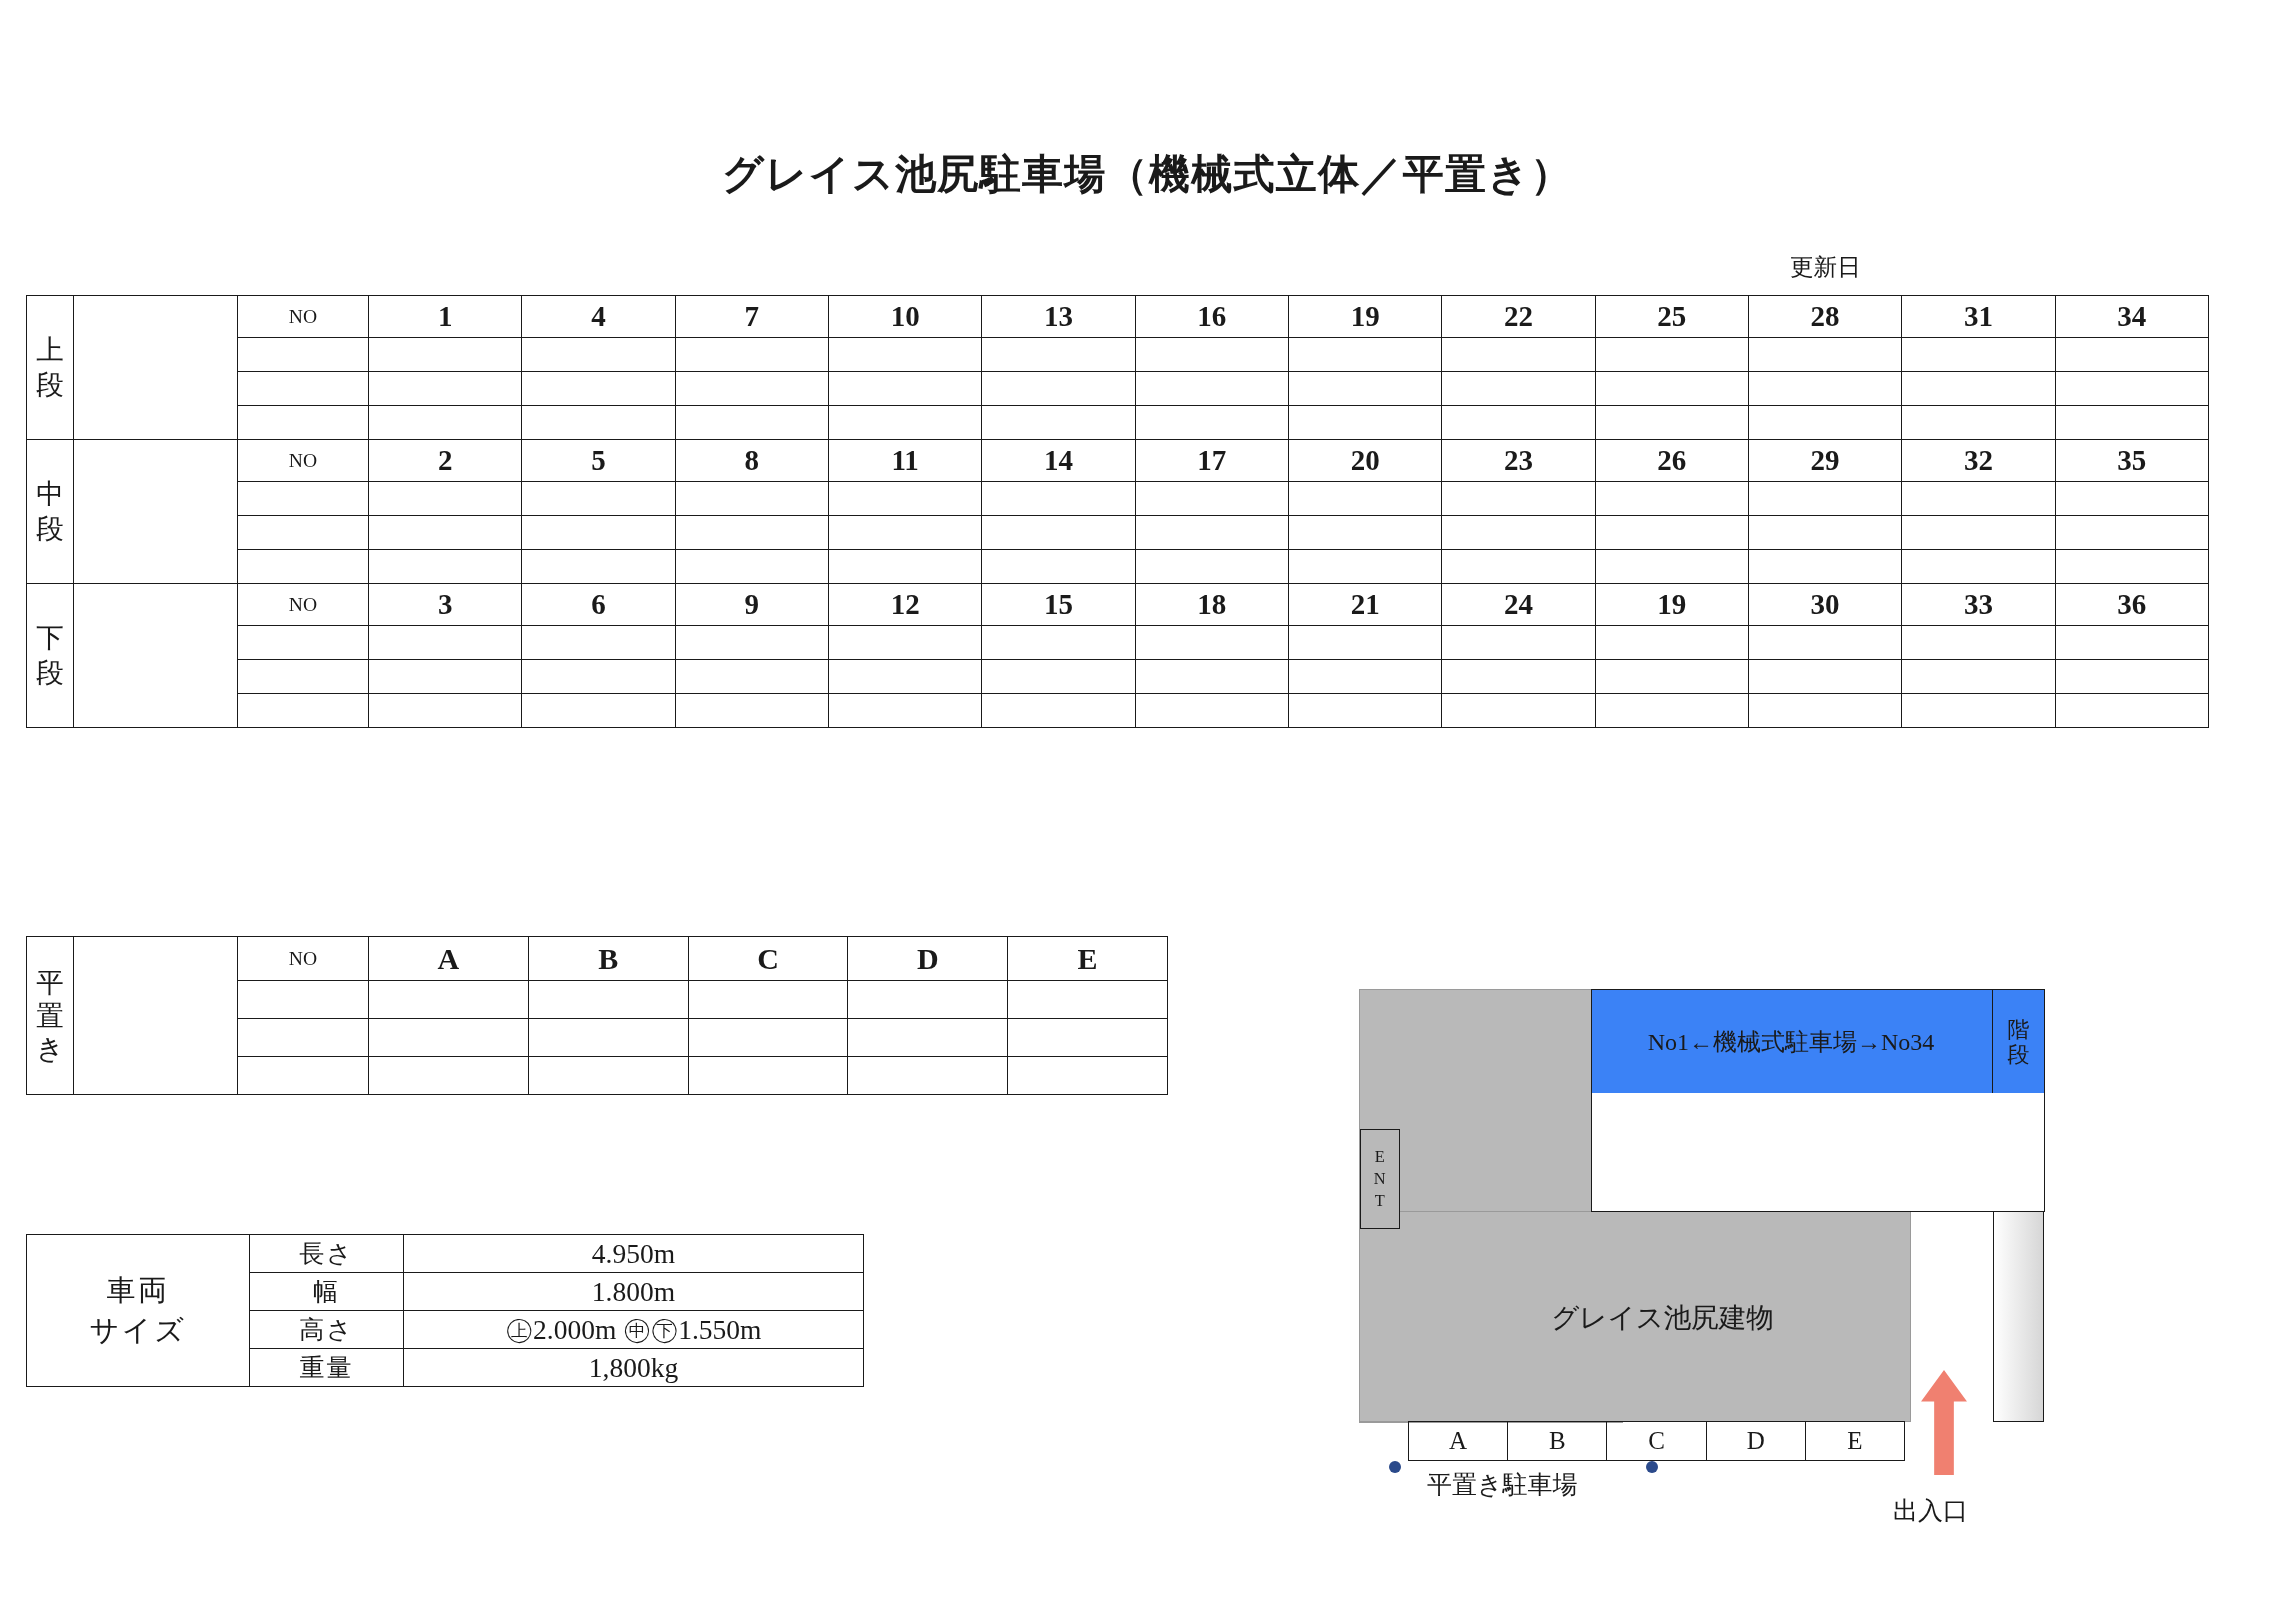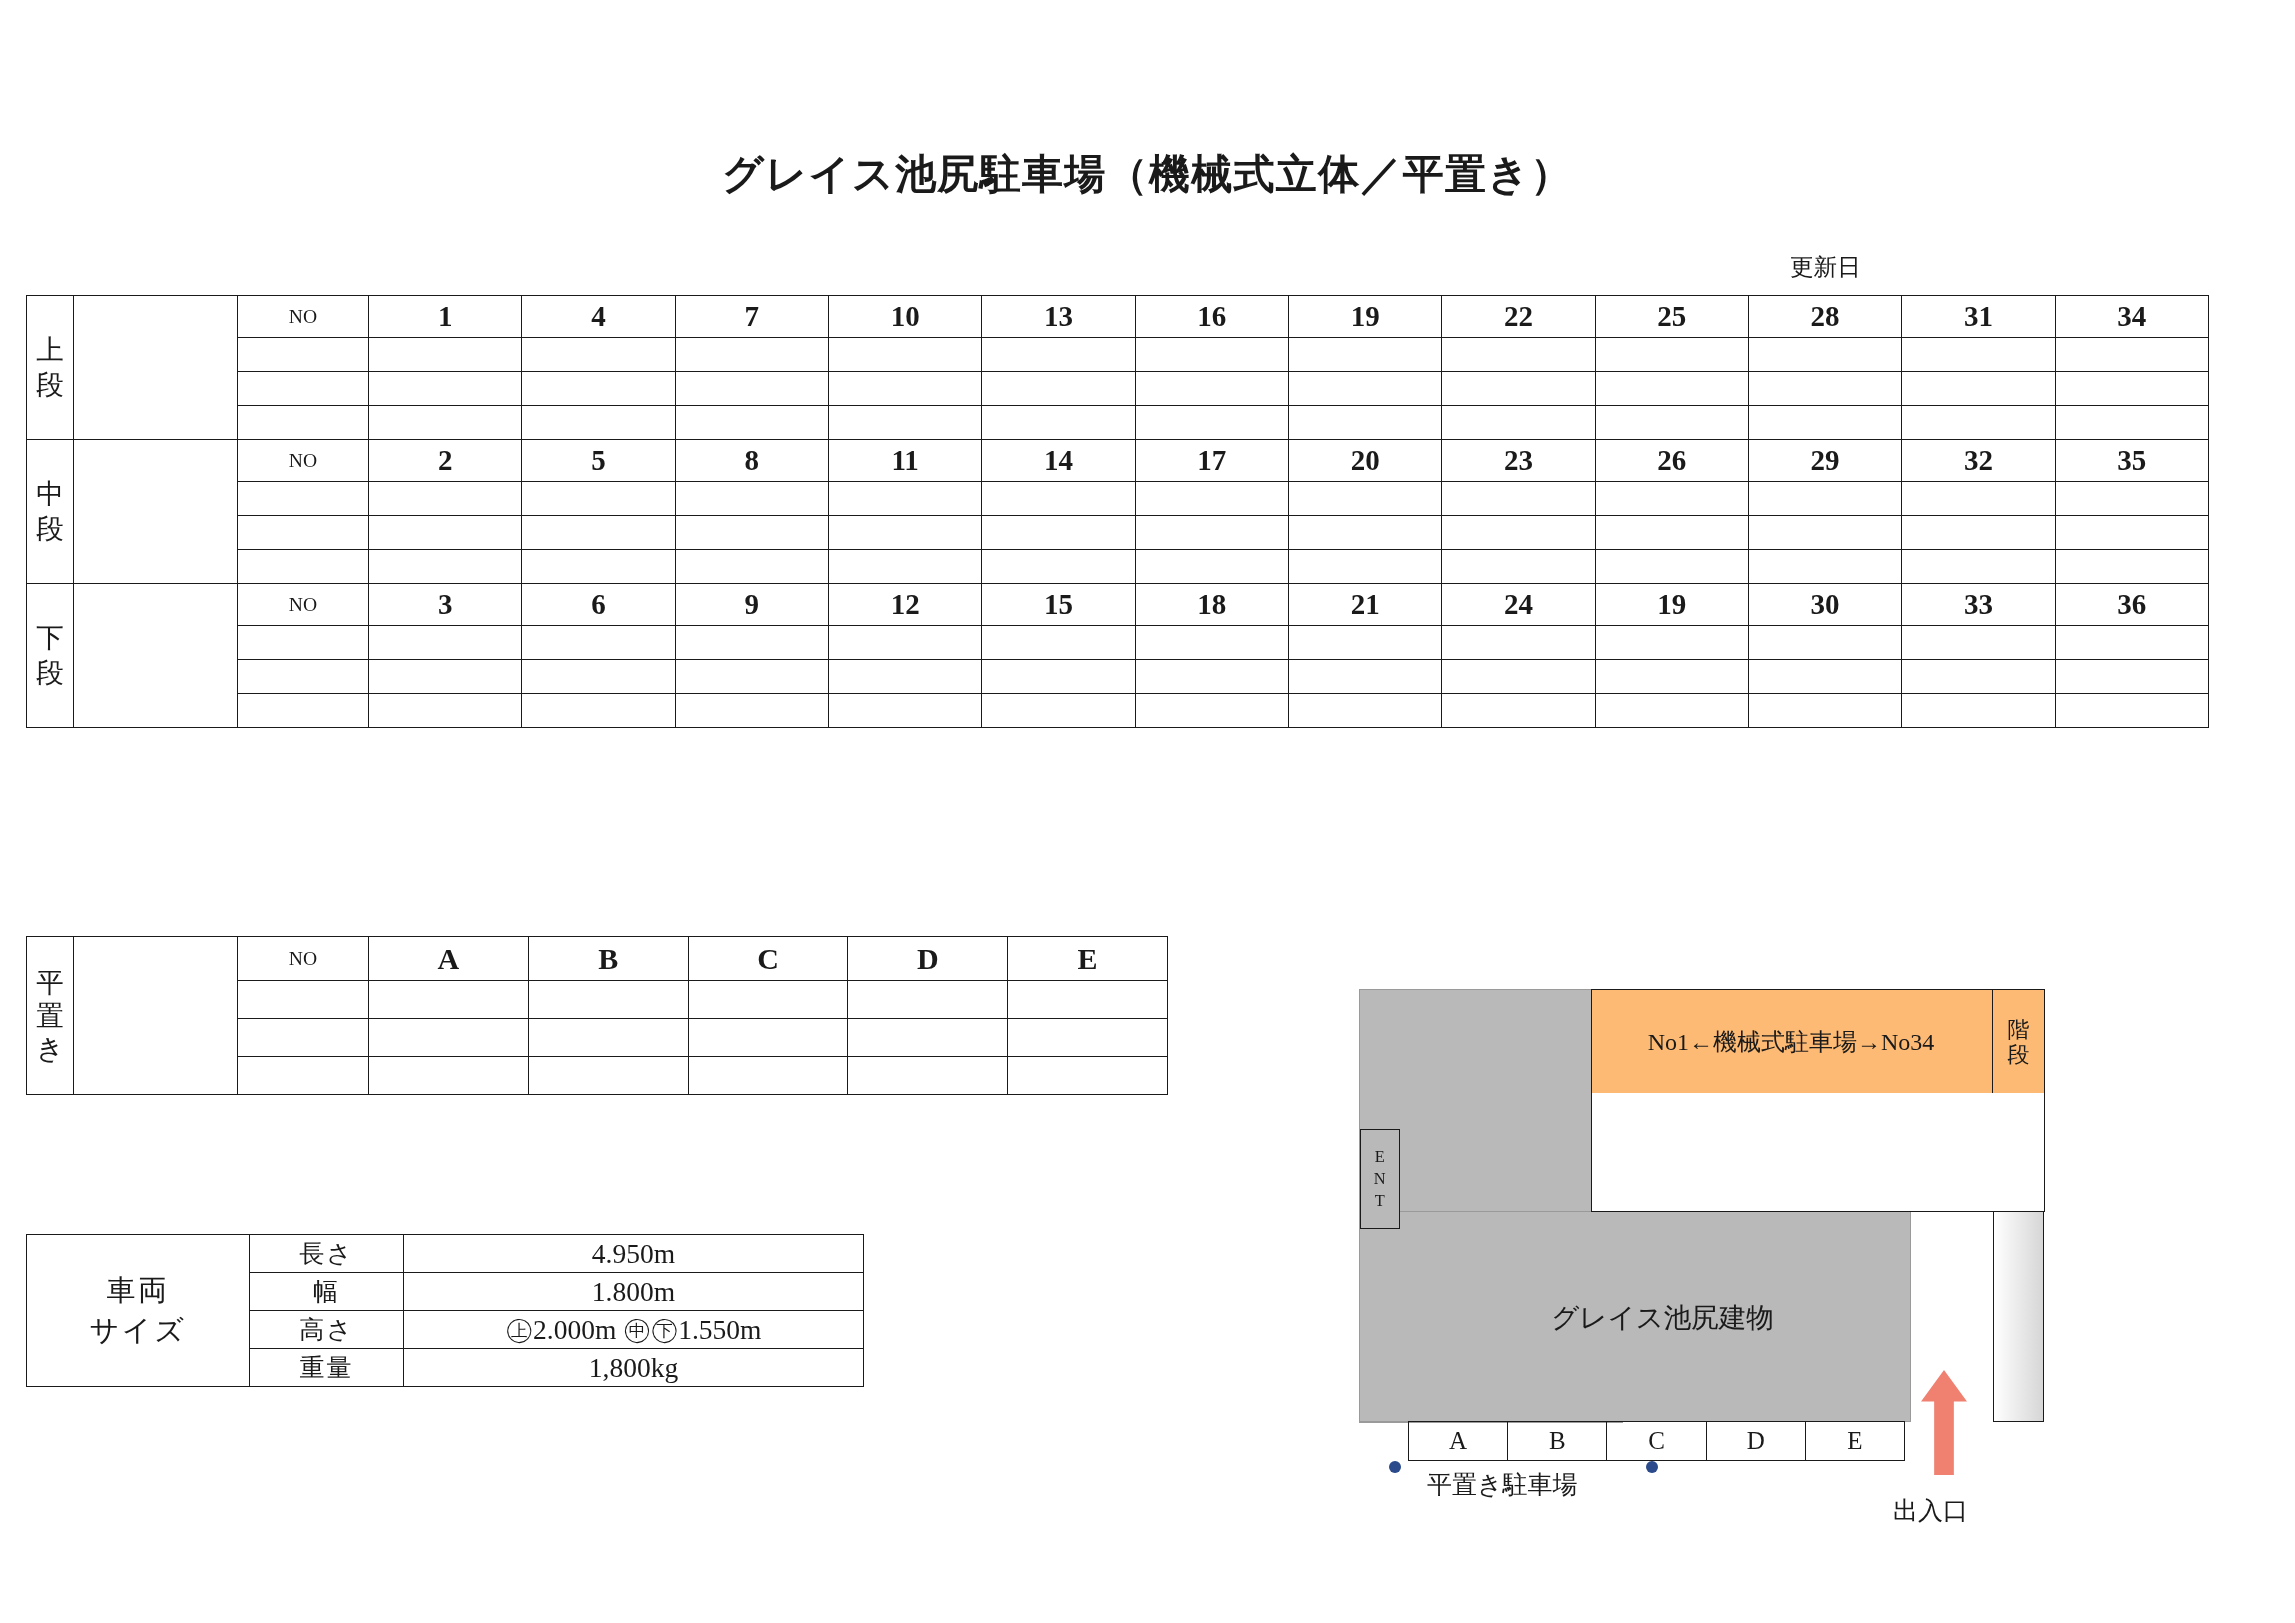--- a/index.html
+++ b/index.html
@@ -148,21 +148,21 @@
     background: #b9b9b9;
     border: 1.3px solid #9a9a9a;
   }
   .mech-zone {
     position: absolute;
     left: 262px;
     top: 19.6px;
     width: 452px;
     height: 105px;
     border: 1.3px solid #1a1a1a;
-    background: #fdba74;
+    background: #3b82f6;
   }
   .mech-zone-label {
     position: absolute;
     left: 0; top: 0;
     width: 398px;
     height: 105px;
     display: flex;
     align-items: center;
     justify-content: center;
     font-size: 24px;

